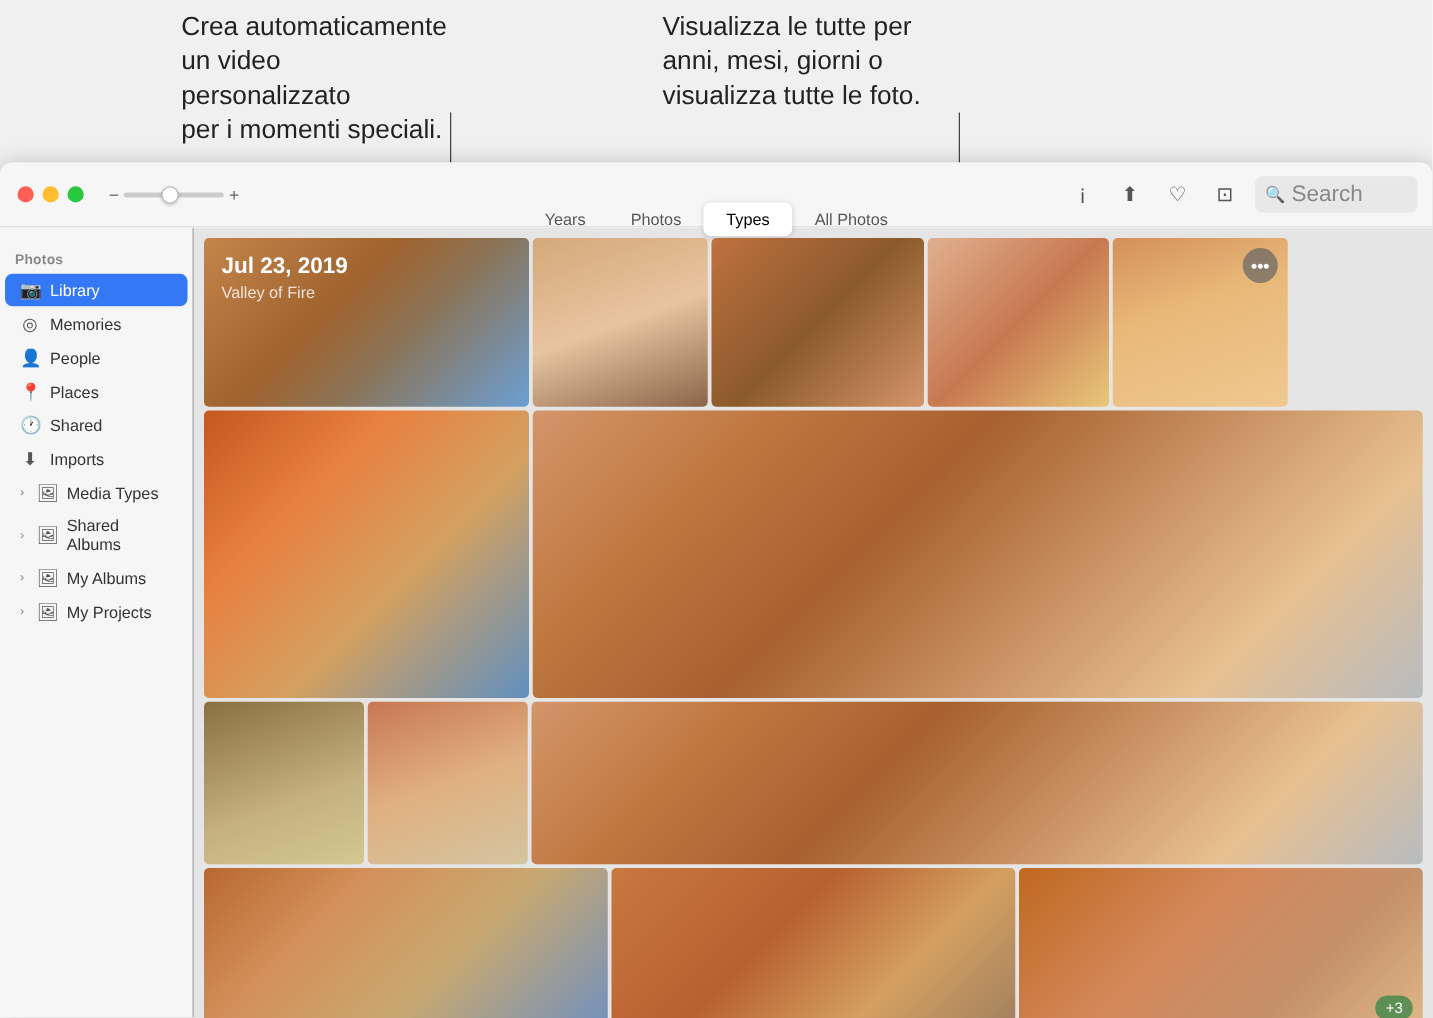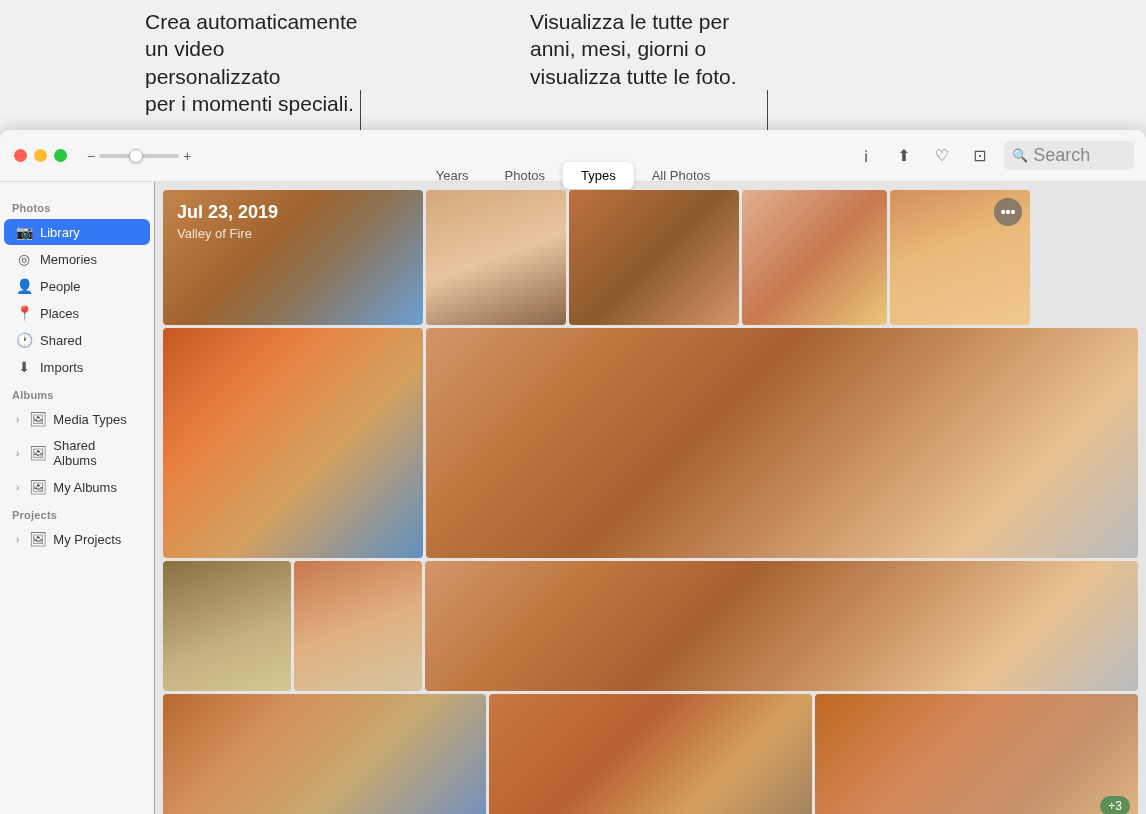--- a/index.html
+++ b/index.html
@@ -426,38 +426,36 @@
       </div>
       <div class="sidebar-item">
         <span class="sidebar-icon">🕐</span>
         <span>Shared</span>
       </div>
       <div class="sidebar-item">
         <span class="sidebar-icon">⬇</span>
         <span>Imports</span>
       </div>
 
-      <div class="sidebar-section-label">Albums</div>
       <div class="sidebar-item">
         <span class="sidebar-expand">›</span>
         <span class="sidebar-icon">🖼</span>
         <span>Media Types</span>
       </div>
       <div class="sidebar-item">
         <span class="sidebar-expand">›</span>
         <span class="sidebar-icon">🖼</span>
         <span>Shared Albums</span>
       </div>
       <div class="sidebar-item">
         <span class="sidebar-expand">›</span>
         <span class="sidebar-icon">🖼</span>
         <span>My Albums</span>
       </div>
 
-      <div class="sidebar-section-label">Projects</div>
       <div class="sidebar-item">
         <span class="sidebar-expand">›</span>
         <span class="sidebar-icon">🖼</span>
         <span>My Projects</span>
       </div>
     </div>
 
     <div class="photo-grid">
 
       <div class="day-section">

